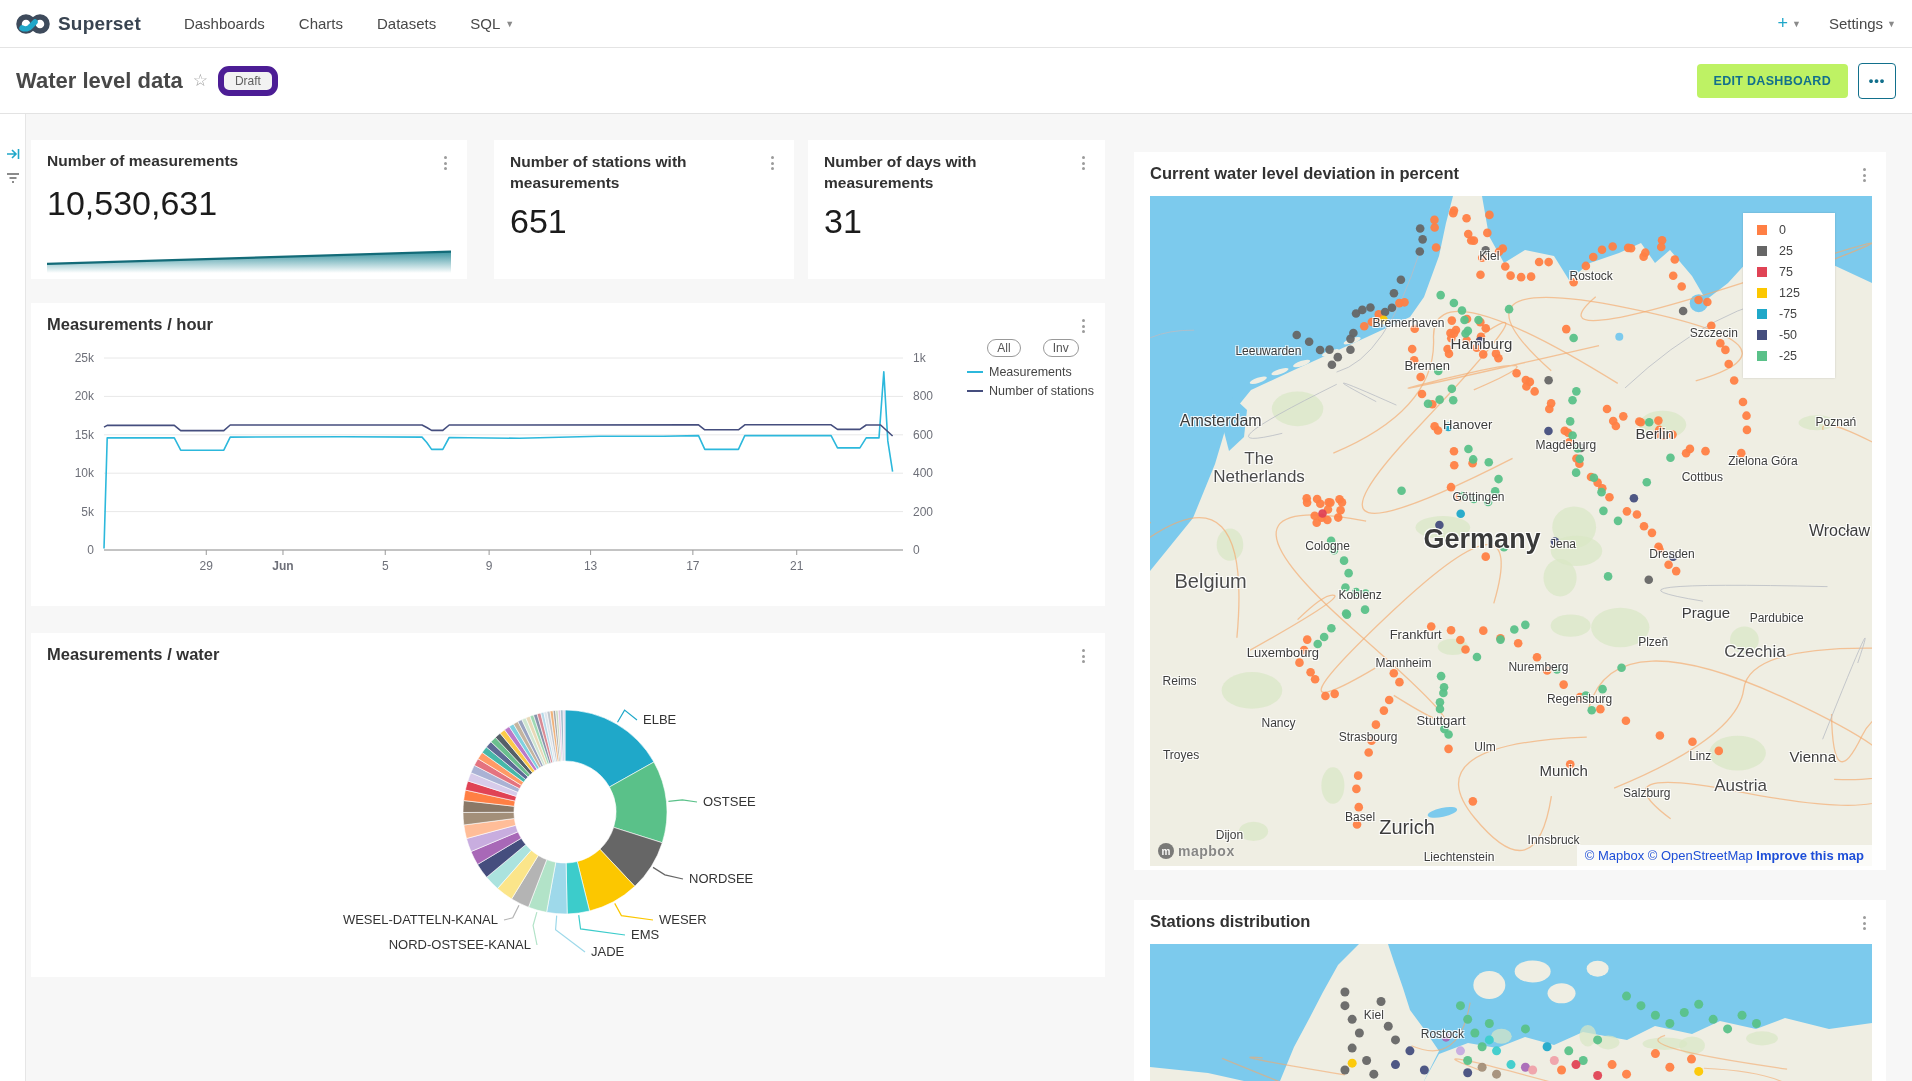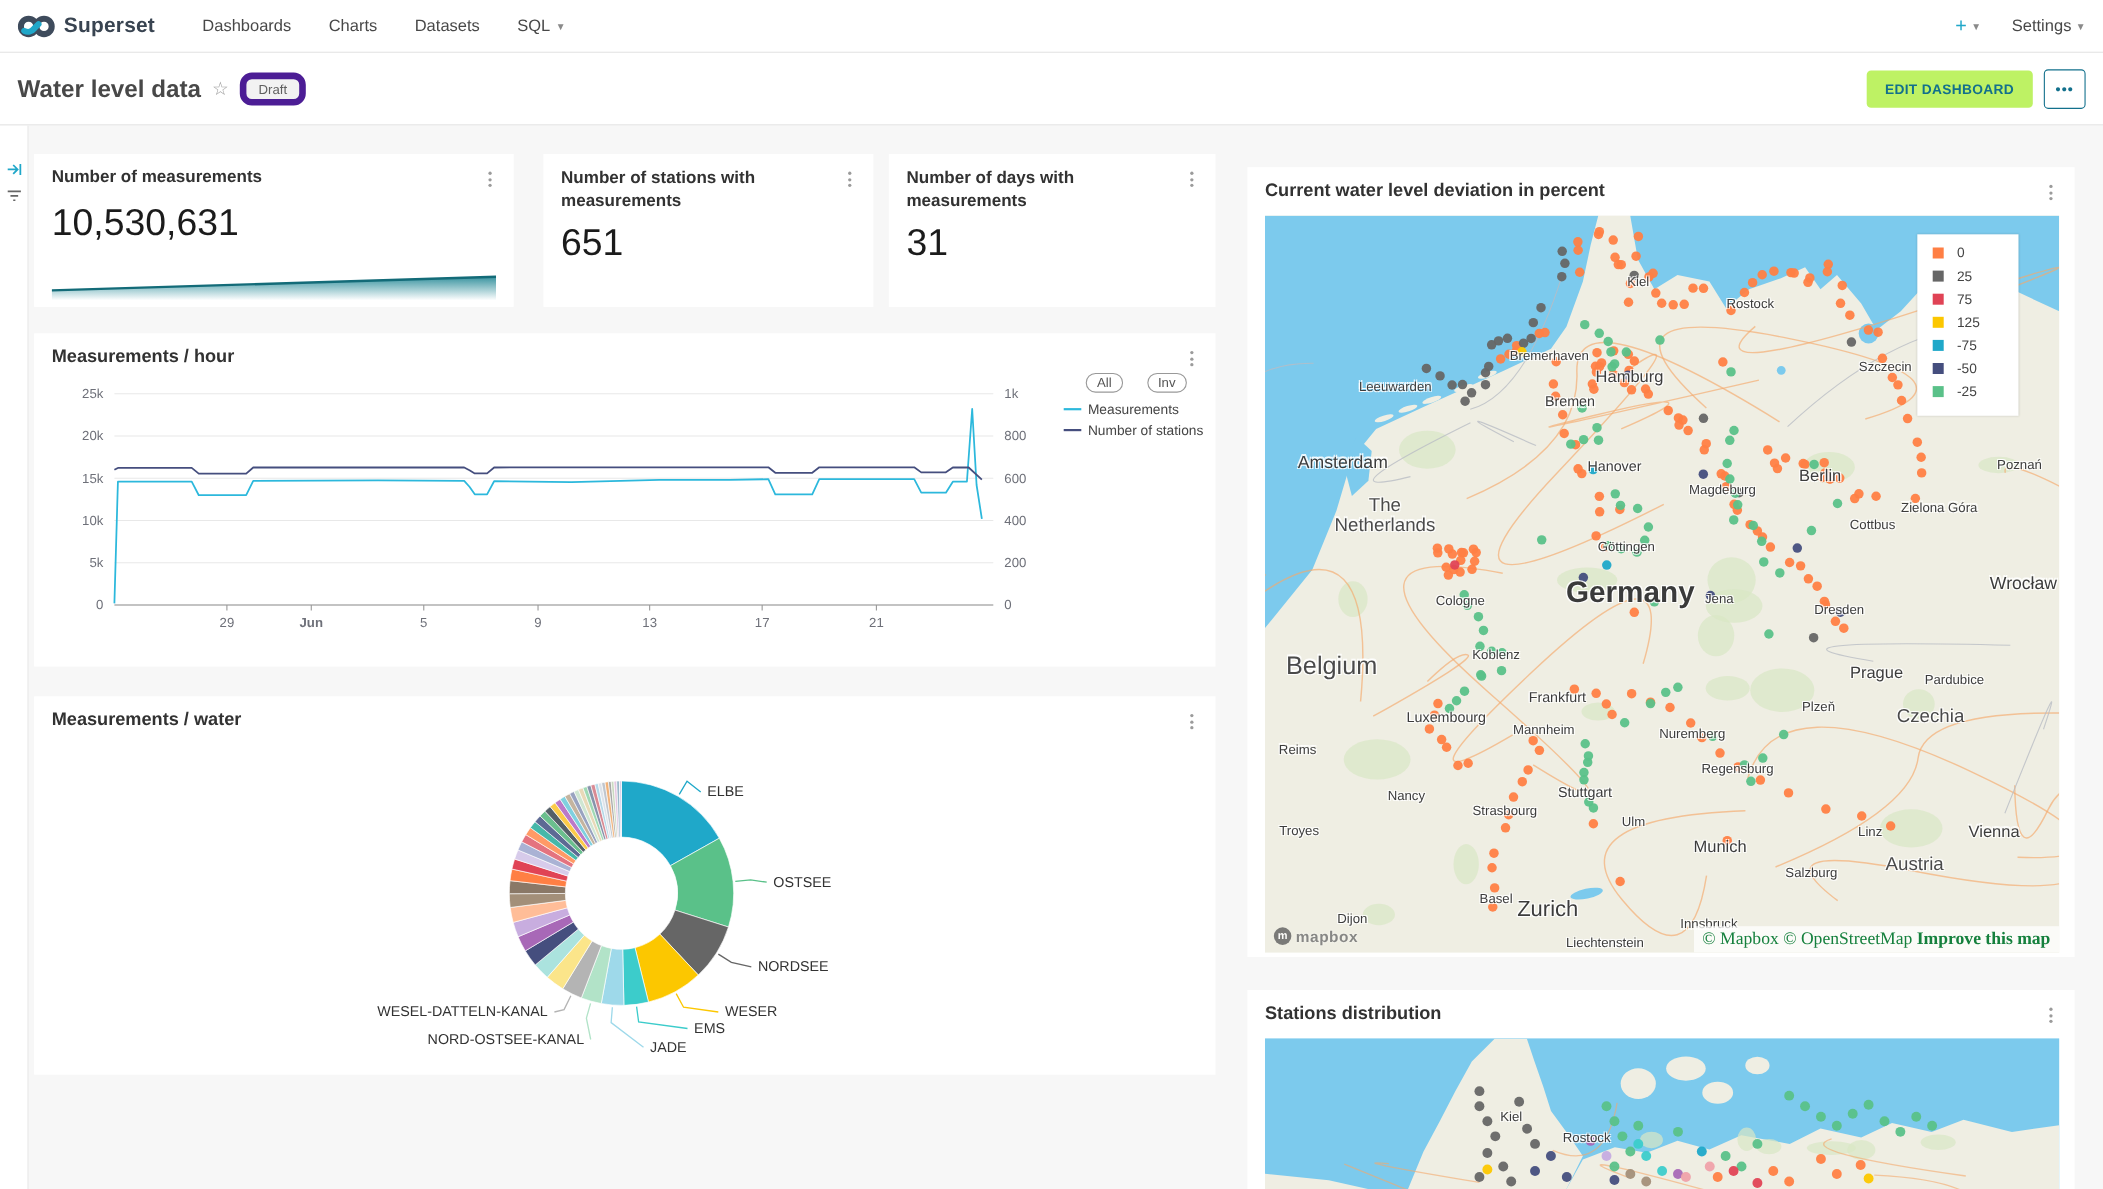--- a/index.html
+++ b/index.html
@@ -64,22 +64,22 @@
                text-shadow:-1px -1px 0 rgba(255,255,255,.85), 1px -1px 0 rgba(255,255,255,.85),
                            -1px 1px 0 rgba(255,255,255,.85), 1px 1px 0 rgba(255,255,255,.85);
                pointer-events:none; z-index:4; }
   .map-label.country { color:#4A4A4A; font-weight:400; text-align:center; white-space:normal; width:110px; line-height:1.1; }
   .map-label.big { font-weight:700; color:#3A3A3A; }
   .map-legend { position:absolute; top:17px; right:37px; width:92px; background:#fff; padding:10px 0 8px 14px;
                 z-index:8; box-shadow:0 0 2px rgba(0,0,0,.15); }
   .map-legend-row { display:flex; align-items:center; gap:12px; margin-bottom:7px; }
   .map-legend-swatch { width:10px; height:10px; flex:0 0 10px; }
   .map-legend-label { font-size:12.5px; color:#444; }
-  .attribution { position:absolute; right:0; bottom:0; background:rgba(255,255,255,.75); font-size:16px;
-                 color:#15803d; padding:3px 8px; z-index:8;font-family:Liberation Serif, serif; }
+  .attribution { position:absolute; right:0; bottom:0; background:rgba(255,255,255,.75); font-size:13px;
+                 color:#1d4ed8; padding:3px 8px; z-index:8; }
   .attribution b { cursor:pointer; }
   .mapbox-logo { position:absolute; left:8px; bottom:7px; display:flex; align-items:center; gap:4px; z-index:8;
                  opacity:.8; cursor:pointer; }
   .mapbox-logo .mb-circle { width:16px; height:16px; border-radius:50%; background:#5e5e5e; color:#fff;
                  font-size:10px; display:flex; align-items:center; justify-content:center; font-weight:700; }
   .mapbox-logo .mb-word { font-size:14px; font-weight:700; color:#6E6E6E; letter-spacing:.5px;
                  text-shadow:0 0 2px #fff; }
 
   .axis-text { font-size:12px; fill:#6E7079; }
   .axis-text.bold { font-weight:700; }
@@ -674,21 +674,21 @@
           <div class="map-label" style="left: 84.9%; top: 39.6%; font-size: 12px;">Zielona Góra</div>
           <div class="map-label" style="left: 95%; top: 33.7%; font-size: 12px;">Poznań</div>
           <div class="map-label" style="left: 45.5%; top: 44.9%; font-size: 12px;">Göttingen</div>
           <div class="map-label" style="left: 57.2%; top: 52%; font-size: 12px;">Jena</div>
           <div class="map-label" style="left: 72.3%; top: 53.4%; font-size: 12px;">Dresden</div>
           <div class="map-label" style="left: 95.5%; top: 50%; font-size: 16px;">Wrocław</div>
           <div class="map-label" style="left: 24.6%; top: 52.2%; font-size: 12px;">Cologne</div>
           <div class="map-label" style="left: 29.1%; top: 59.6%; font-size: 12px;">Koblenz</div>
           <div class="map-label" style="left: 36.8%; top: 65.3%; font-size: 13px;">Frankfurt</div>
           <div class="map-label" style="left: 35.1%; top: 69.7%; font-size: 12px;">Mannheim</div>
-          <div class="map-label" style="left: 18.4%; top: 68%; font-size: 13px; margin-left: 32px;">Luxembourg</div>
+          <div class="map-label" style="left: 18.4%; top: 68%; font-size: 13px;">Luxembourg</div>
           <div class="map-label" style="left: 4.1%; top: 72.4%; font-size: 12px;">Reims</div>
           <div class="map-label" style="left: 17.8%; top: 78.6%; font-size: 12px;">Nancy</div>
           <div class="map-label" style="left: 30.2%; top: 80.8%; font-size: 12px;">Strasbourg</div>
           <div class="map-label" style="left: 40.3%; top: 78.2%; font-size: 13px;">Stuttgart</div>
           <div class="map-label" style="left: 53.8%; top: 70.3%; font-size: 12px;">Nuremberg</div>
           <div class="map-label" style="left: 59.5%; top: 75%; font-size: 12px;">Regensburg</div>
           <div class="map-label" style="left: 4.3%; top: 83.5%; font-size: 12px;">Troyes</div>
           <div class="map-label" style="left: 46.4%; top: 82.2%; font-size: 12px;">Ulm</div>
           <div class="map-label" style="left: 57.3%; top: 85.6%; font-size: 15px;">Munich</div>
           <div class="map-label" style="left: 76.2%; top: 83.6%; font-size: 12px;">Linz</div>
@@ -696,21 +696,21 @@
           <div class="map-label" style="left: 68.8%; top: 89.1%; font-size: 12px;">Salzburg</div>
           <div class="map-label" style="left: 29.1%; top: 92.7%; font-size: 12px;">Basel</div>
           <div class="map-label" style="left: 35.6%; top: 94.2%; font-size: 20px;">Zurich</div>
           <div class="map-label" style="left: 11%; top: 95.4%; font-size: 12px;">Dijon</div>
           <div class="map-label" style="left: 55.9%; top: 96.1%; font-size: 12px;">Innsbruck</div>
           <div class="map-label" style="left: 42.8%; top: 98.6%; font-size: 12px;">Liechtenstein</div>
           <div class="map-label" style="left: 77%; top: 62.1%; font-size: 15px;">Prague</div>
           <div class="map-label" style="left: 86.8%; top: 63%; font-size: 12px;">Pardubice</div>
           <div class="map-label" style="left: 69.7%; top: 66.6%; font-size: 12px;">Plzeň</div>
           <div class="map-label country" style="left: 15.1%; top: 40.7%; font-size: 17px;">The Netherlands</div>
-          <div class="map-label country" style="left: 8.4%; top: 57.4%; font-size: 23px; margin-top: 24px;">Belgium</div>
+          <div class="map-label country" style="left: 8.4%; top: 57.4%; font-size: 20px;">Belgium</div>
           <div class="map-label country" style="left: 83.8%; top: 68.1%; font-size: 17px;">Czechia</div>
           <div class="map-label country" style="left: 81.8%; top: 88.1%; font-size: 17px;">Austria</div>
           <div class="map-label big" style="left: 46%; top: 51.2%; font-size: 27px;">Germany</div>
         </div>
       <div class="map-legend" id="bigmap-legend">
           <div class="map-legend-row">
             <span class="map-legend-swatch" style="background:#FF7F44"></span>
                    <span class="map-legend-label">0</span>
           </div>
           <div class="map-legend-row">

